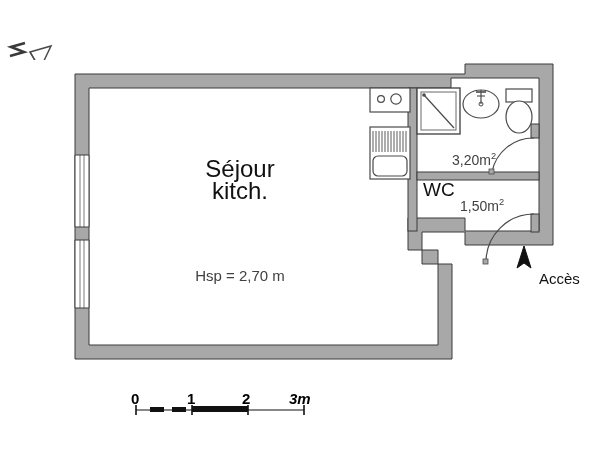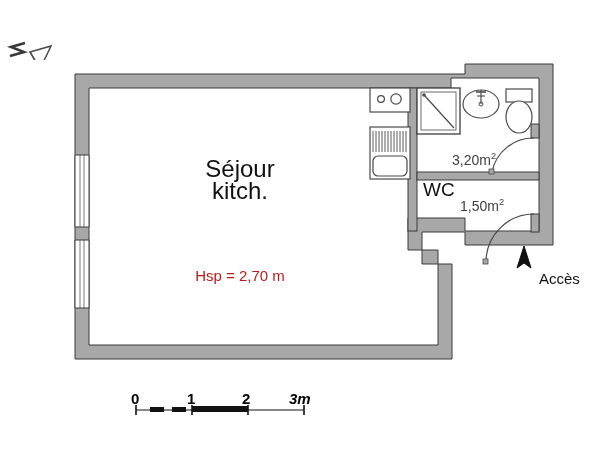--- a/index.html
+++ b/index.html
@@ -12,21 +12,21 @@
   }
   #plan-root{position:absolute;inset:0;}
   svg.plan{position:absolute;left:0;top:0;width:600px;height:450px;display:block;}
 
   
   .lbl{position:absolute;white-space:nowrap;line-height:1.05;}
   .room-name{font-size:24px;font-weight:400;color:#111;text-align:center;}
   .room-area{font-size:15px;font-weight:400;color:#2b2b2b;text-align:center;}
   .small-name{font-size:19px;font-weight:400;color:#111;}
   .small-area{font-size:14px;color:#404040;}
-  .hsp{font-size:15px;color:#b91c1c;text-align:center;}
+  .hsp{font-size:15px;color:#404040;text-align:center;}
   .acces{font-size:15px;color:#111;}
   .scale-num{position:absolute;font-size:15px;font-weight:bold;color:#000;}
   sup{font-size:0.66em;vertical-align:super;line-height:0;}
 </style>
 </head>
 <body>
 
 <div id="plan-root">
 
   <svg class="plan" viewBox="0 0 600 450">

